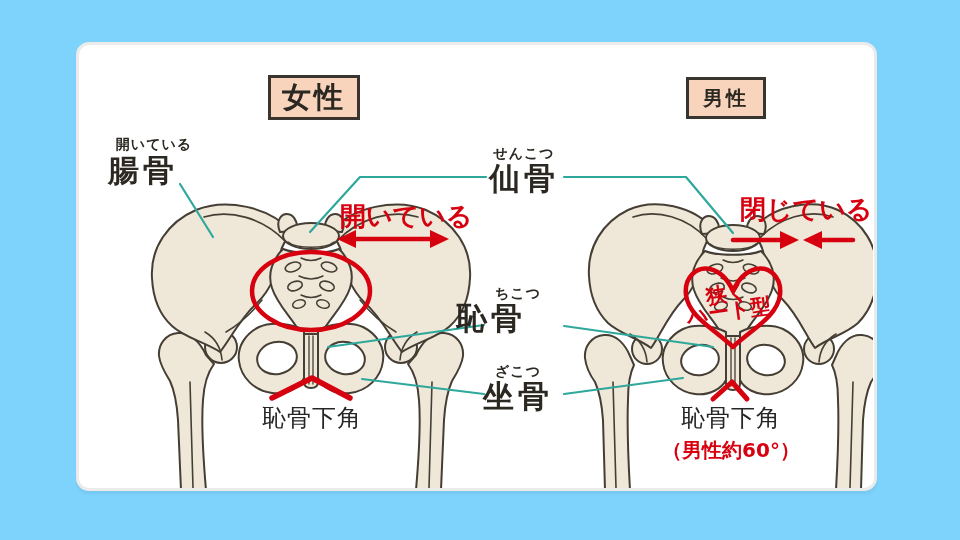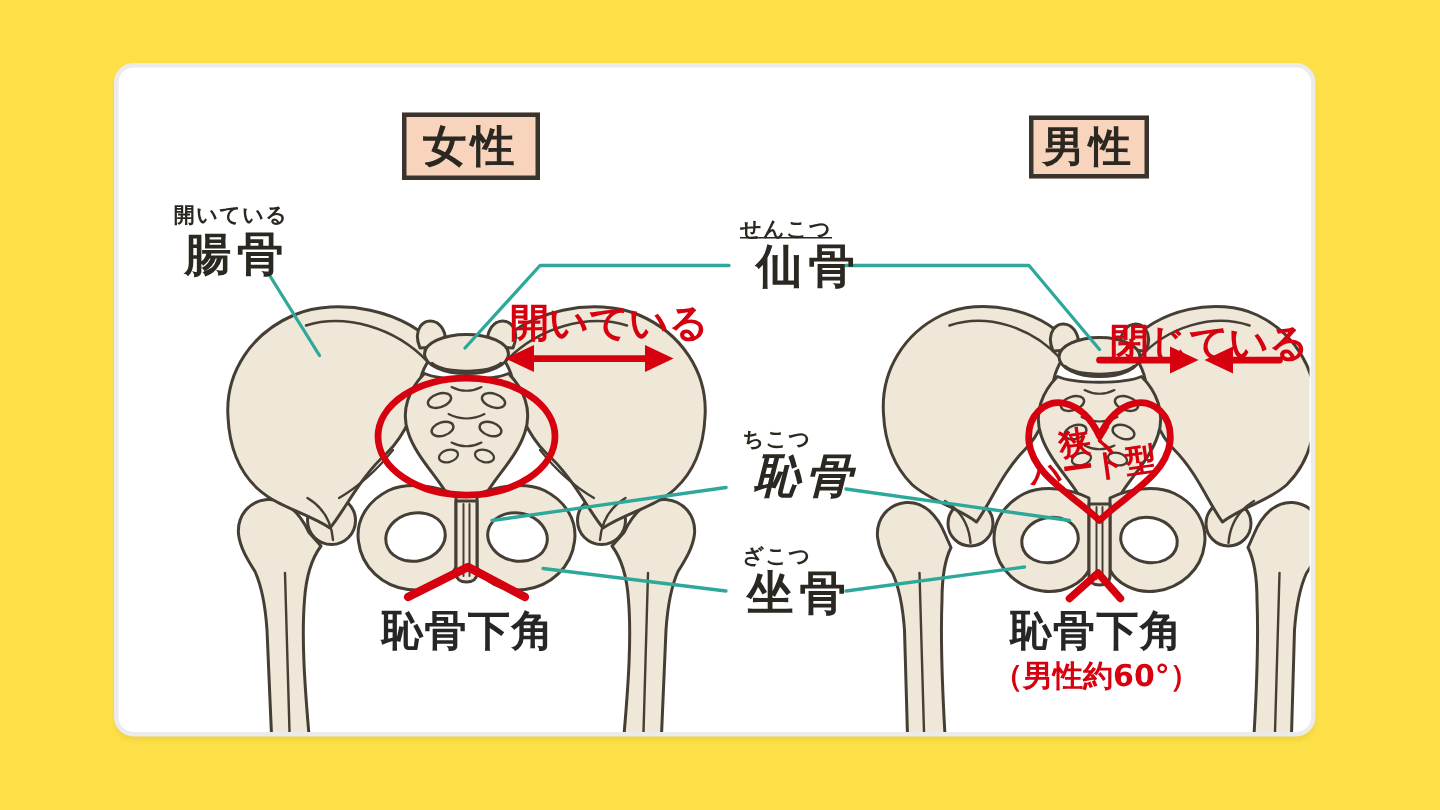--- a/index.html
+++ b/index.html
@@ -1,34 +1,34 @@
 <!DOCTYPE html>
 <html><head>
 <meta charset="utf-8">
 <style>
   * { margin:0; padding:0; box-sizing:border-box; }
   html,body { width:960px; height:540px; background:#ffffff; overflow:hidden; }
   body { font-family:"DejaVu Sans","Liberation Sans",sans-serif; color:#2b2b2b; position:relative; }
-  .page { position:absolute; inset:0; width:960px; height:540px; background:#fde047; }
+  .page { position:absolute; inset:0; width:960px; height:540px; background:#7dd3fc; }
   .card {
     position:absolute; left:76px; top:42px; width:801px; height:449px;
     background:#ffffff; border:3px solid #ebebeb; border-radius:13px;
     box-shadow:0 3px 3px rgba(0,0,0,0.05);
   }
   svg.art { position:absolute; left:0; top:0; width:960px; height:540px; }
   .txt { position:absolute; text-align:center; line-height:1.05; white-space:nowrap; }
   .sex-box {
     position:absolute; display:flex; align-items:center; justify-content:center;
     background:#f8d4bd; border:3px solid #3a342e; color:#2b2721;
     font-size:29px; font-weight:700; letter-spacing:3px;
   }
   .kana  { font-size:14px; font-weight:700; letter-spacing:1px; color:#2b2721; }
-  .kanji { font-size:31px; font-weight:700; letter-spacing:4px; color:#2b2721;text-align:right; }
+  .kanji { font-size:31px; font-weight:700; letter-spacing:4px; color:#2b2721; }
   .annot { font-size:26px; font-weight:700; color:#d7000f; }
-  .sub-title { font-size:28px; font-weight:700; letter-spacing:1px; color:#262626; }
+  .sub-title { font-size:24px; font-weight:400; letter-spacing:1px; color:#262626; }
   .sub-value { font-size:20px; font-weight:700; color:#d7000f; }
   .rot { transform:rotate(-8deg); }
 </style>
 </head>
 <body>
 
 <div class="page">
   <div class="card"></div>
 
   <svg class="art" viewBox="0 0 960 540">
@@ -155,36 +155,36 @@
           <line x1="853" y1="240" x2="821" y2="240" stroke-width="4.5"></line>
           <polygon points="803,240 822,231 822,249" fill="#d7000f" stroke="none"></polygon>
         </g>
         <polyline points="272,398 312,378 350,398" stroke-width="5.5"></polyline>
         <polyline points="713,399 732,382 747,399" stroke-width="5"></polyline>
       </g>
     </g>
   </svg>
 
   <div class="sex-box" style="left:268px; top:75px; width:92px; height:45px;">女性</div>
-  <div class="sex-box" style="left:686px; top:77px; width:80px; height:42px; font-size:28px;">男性</div>
+  <div class="sex-box" style="left:686px; top:77px; width:80px; height:42px; font-size:20px;">男性</div>
 
   <div class="txt kana" style="left:99px;  top:137px; width:110px;">開いている</div>
   <div class="txt kanji" style="left:93px;  top:154px; width:100px;">腸骨</div>
 
-  <div class="txt kana" style="left:469px; top:146px; width:110px;text-decoration:underline;">せんこつ</div>
+  <div class="txt kana" style="left:469px; top:146px; width:110px;">せんこつ</div>
   <div class="txt kanji" style="left:474px; top:162px; width:100px;">仙骨</div>
 
   <div class="txt kana" style="left:473px; top:286px; width:90px;">ちこつ</div>
-  <div class="txt kanji" style="left:472px; top:302px; width:100px;font-style:italic;">恥骨</div>
+  <div class="txt kanji" style="left:441px; top:302px; width:100px;">恥骨</div>
 
   <div class="txt kana" style="left:473px; top:364px; width:90px;">ざこつ</div>
   <div class="txt kanji" style="left:468px; top:380px; width:100px;">坐骨</div>
 
   <div class="txt annot" style="left:340px; top:203px; width:120px;">開いている</div>
-  <div class="txt annot" style="left:740px; top:216px; width:120px;">閉じている</div>
+  <div class="txt annot" style="left:740px; top:196px; width:120px;font-family:Liberation Serif, serif;">閉じている</div>
 
   <div class="txt annot rot" style="left:687px; top:283px; width:80px;  font-size:21px;">狭く</div>
   <div class="txt annot rot" style="left:664px; top:300px; width:130px; font-size:21px;">ハート型</div>
 
   <div class="txt sub-title" style="left:232px; top:406px; width:160px;">恥骨下角</div>
 
   <div class="txt sub-title" style="left:651px; top:406px; width:160px;">恥骨下角</div>
   <div class="txt sub-value" style="left:641px; top:440px; width:180px;">（男性約60°）</div>
 </div>
 

